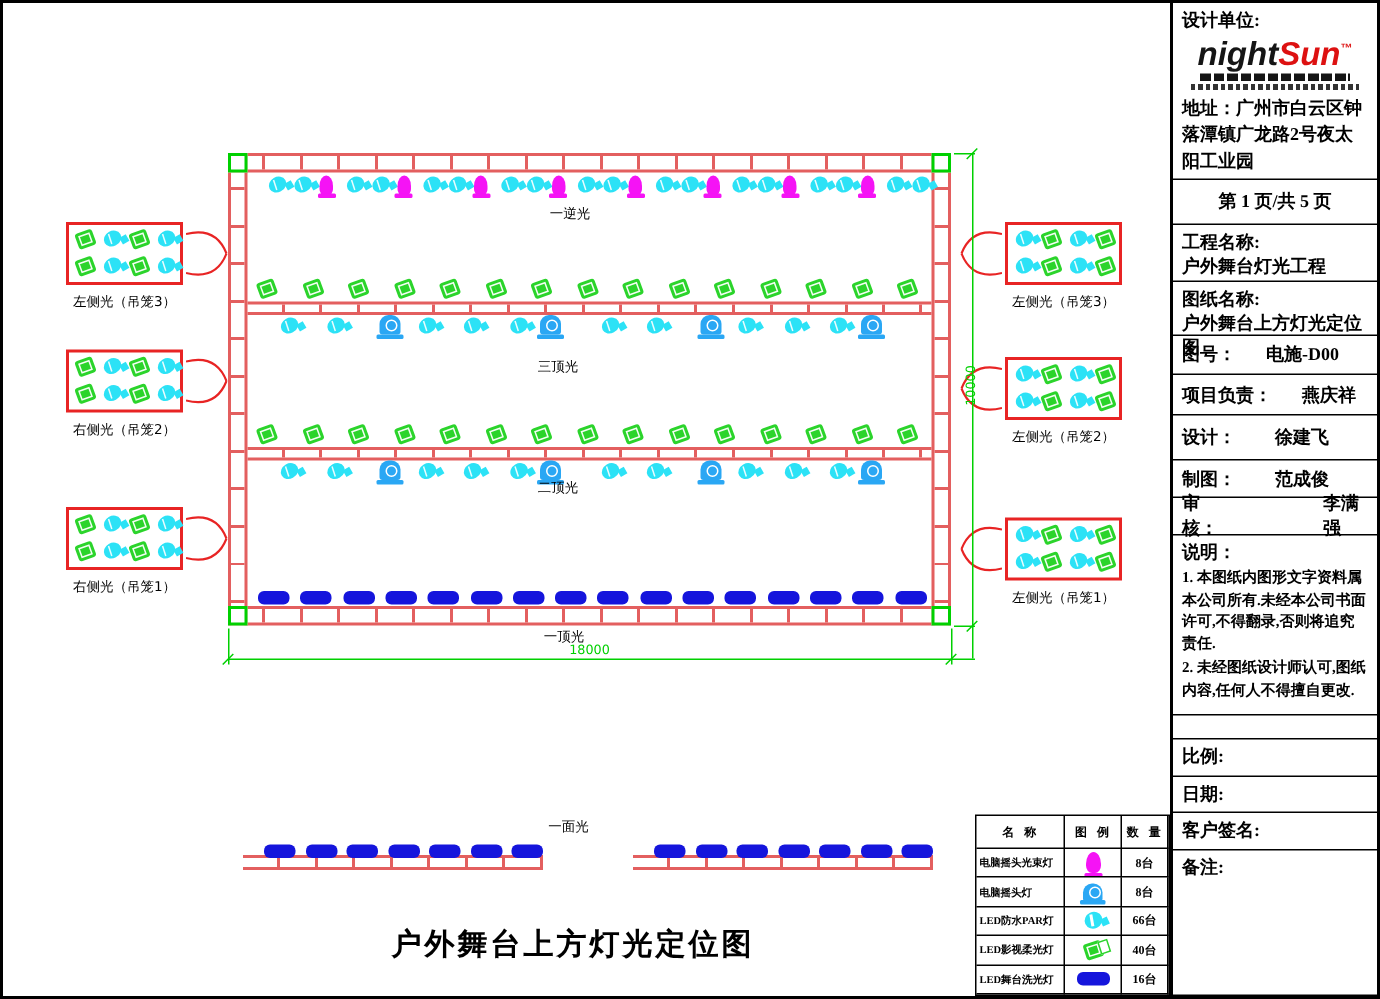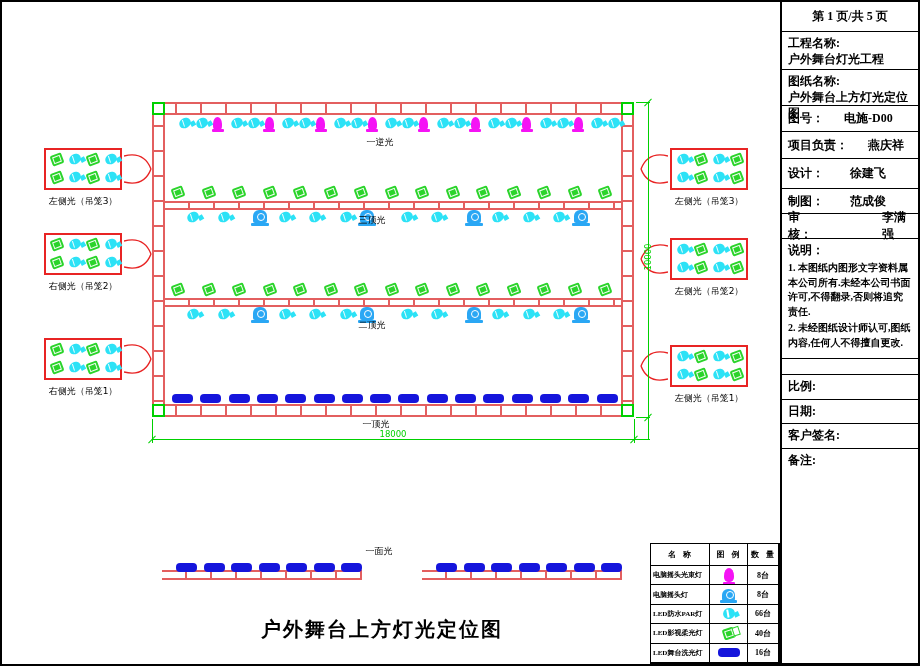--- a/index.html
+++ b/index.html
@@ -173,21 +173,21 @@
       <div class="fx fx-par" style="left: 185px; top: 210px;"></div>
       <div class="fx fx-par" style="left: 215.5px; top: 210px;"></div>
       <div class="fx fx-par" style="left: 276.5px; top: 210px;"></div>
       <div class="fx fx-par" style="left: 307px; top: 210px;"></div>
       <div class="fx fx-par" style="left: 337.5px; top: 210px;"></div>
       <div class="fx fx-par" style="left: 398.5px; top: 210px;"></div>
       <div class="fx fx-par" style="left: 429px; top: 210px;"></div>
       <div class="fx fx-par" style="left: 490px; top: 210px;"></div>
       <div class="fx fx-par" style="left: 520.5px; top: 210px;"></div>
       <div class="fx fx-par" style="left: 551px; top: 210px;"></div>
-      <div class="row-label" style="left: 330px; top: 212px; width: 80px; font-family: Liberation Mono, monospace;">三顶光</div>
+      <div class="row-label" style="left: 330px; top: 236px; width: 80px; font-family: Liberation Mono, monospace;">三顶光</div>
       <div class="fx fx-soft" style="left: 170px; top: 282px;"></div>
       <div class="fx fx-soft" style="left: 200.5px; top: 282px;"></div>
       <div class="fx fx-soft" style="left: 231px; top: 282px;"></div>
       <div class="fx fx-soft" style="left: 261.5px; top: 282px;"></div>
       <div class="fx fx-soft" style="left: 292px; top: 282px;"></div>
       <div class="fx fx-soft" style="left: 322.5px; top: 282px;"></div>
       <div class="fx fx-soft" style="left: 353px; top: 282px;"></div>
       <div class="fx fx-soft" style="left: 383.5px; top: 282px;"></div>
       <div class="fx fx-soft" style="left: 414px; top: 282px;"></div>
       <div class="fx fx-soft" style="left: 444.5px; top: 282px;"></div>
@@ -380,20 +380,29 @@
     <div class="lg-cell lg-qty">40台</div>
 
     <div class="lg-cell lg-name">LED舞台洗光灯</div>
     <div class="lg-cell">
         <span class="lgi-wash"></span>
       </div>
     <div class="lg-cell lg-qty">16台</div>
   </div>
 
   <div class="tblock">
+    <div class="tb-cell tb-unit">
+      <div class="tb-label">设计单位:</div>
+      <div class="logo">
+        <span class="logo-black">night</span><span class="logo-red">Sun</span><span class="logo-tm">™</span>
+        <div class="logo-strip1"></div>
+        <div class="logo-strip2"></div>
+      </div>
+      <div class="tb-address">地址：广州市白云区钟落潭镇广龙路2号夜太阳工业园</div>
+    </div>
     <div class="tb-cell tb-page">第 1 页/共 5 页</div>
     <div class="tb-cell tb-proj">
       <div>工程名称:</div>
       <div>户外舞台灯光工程</div>
     </div>
     <div class="tb-cell tb-sheet">
       <div>图纸名称:</div>
       <div>户外舞台上方灯光定位图</div>
     </div>
     <div class="tb-cell tb-dno tb-line">

